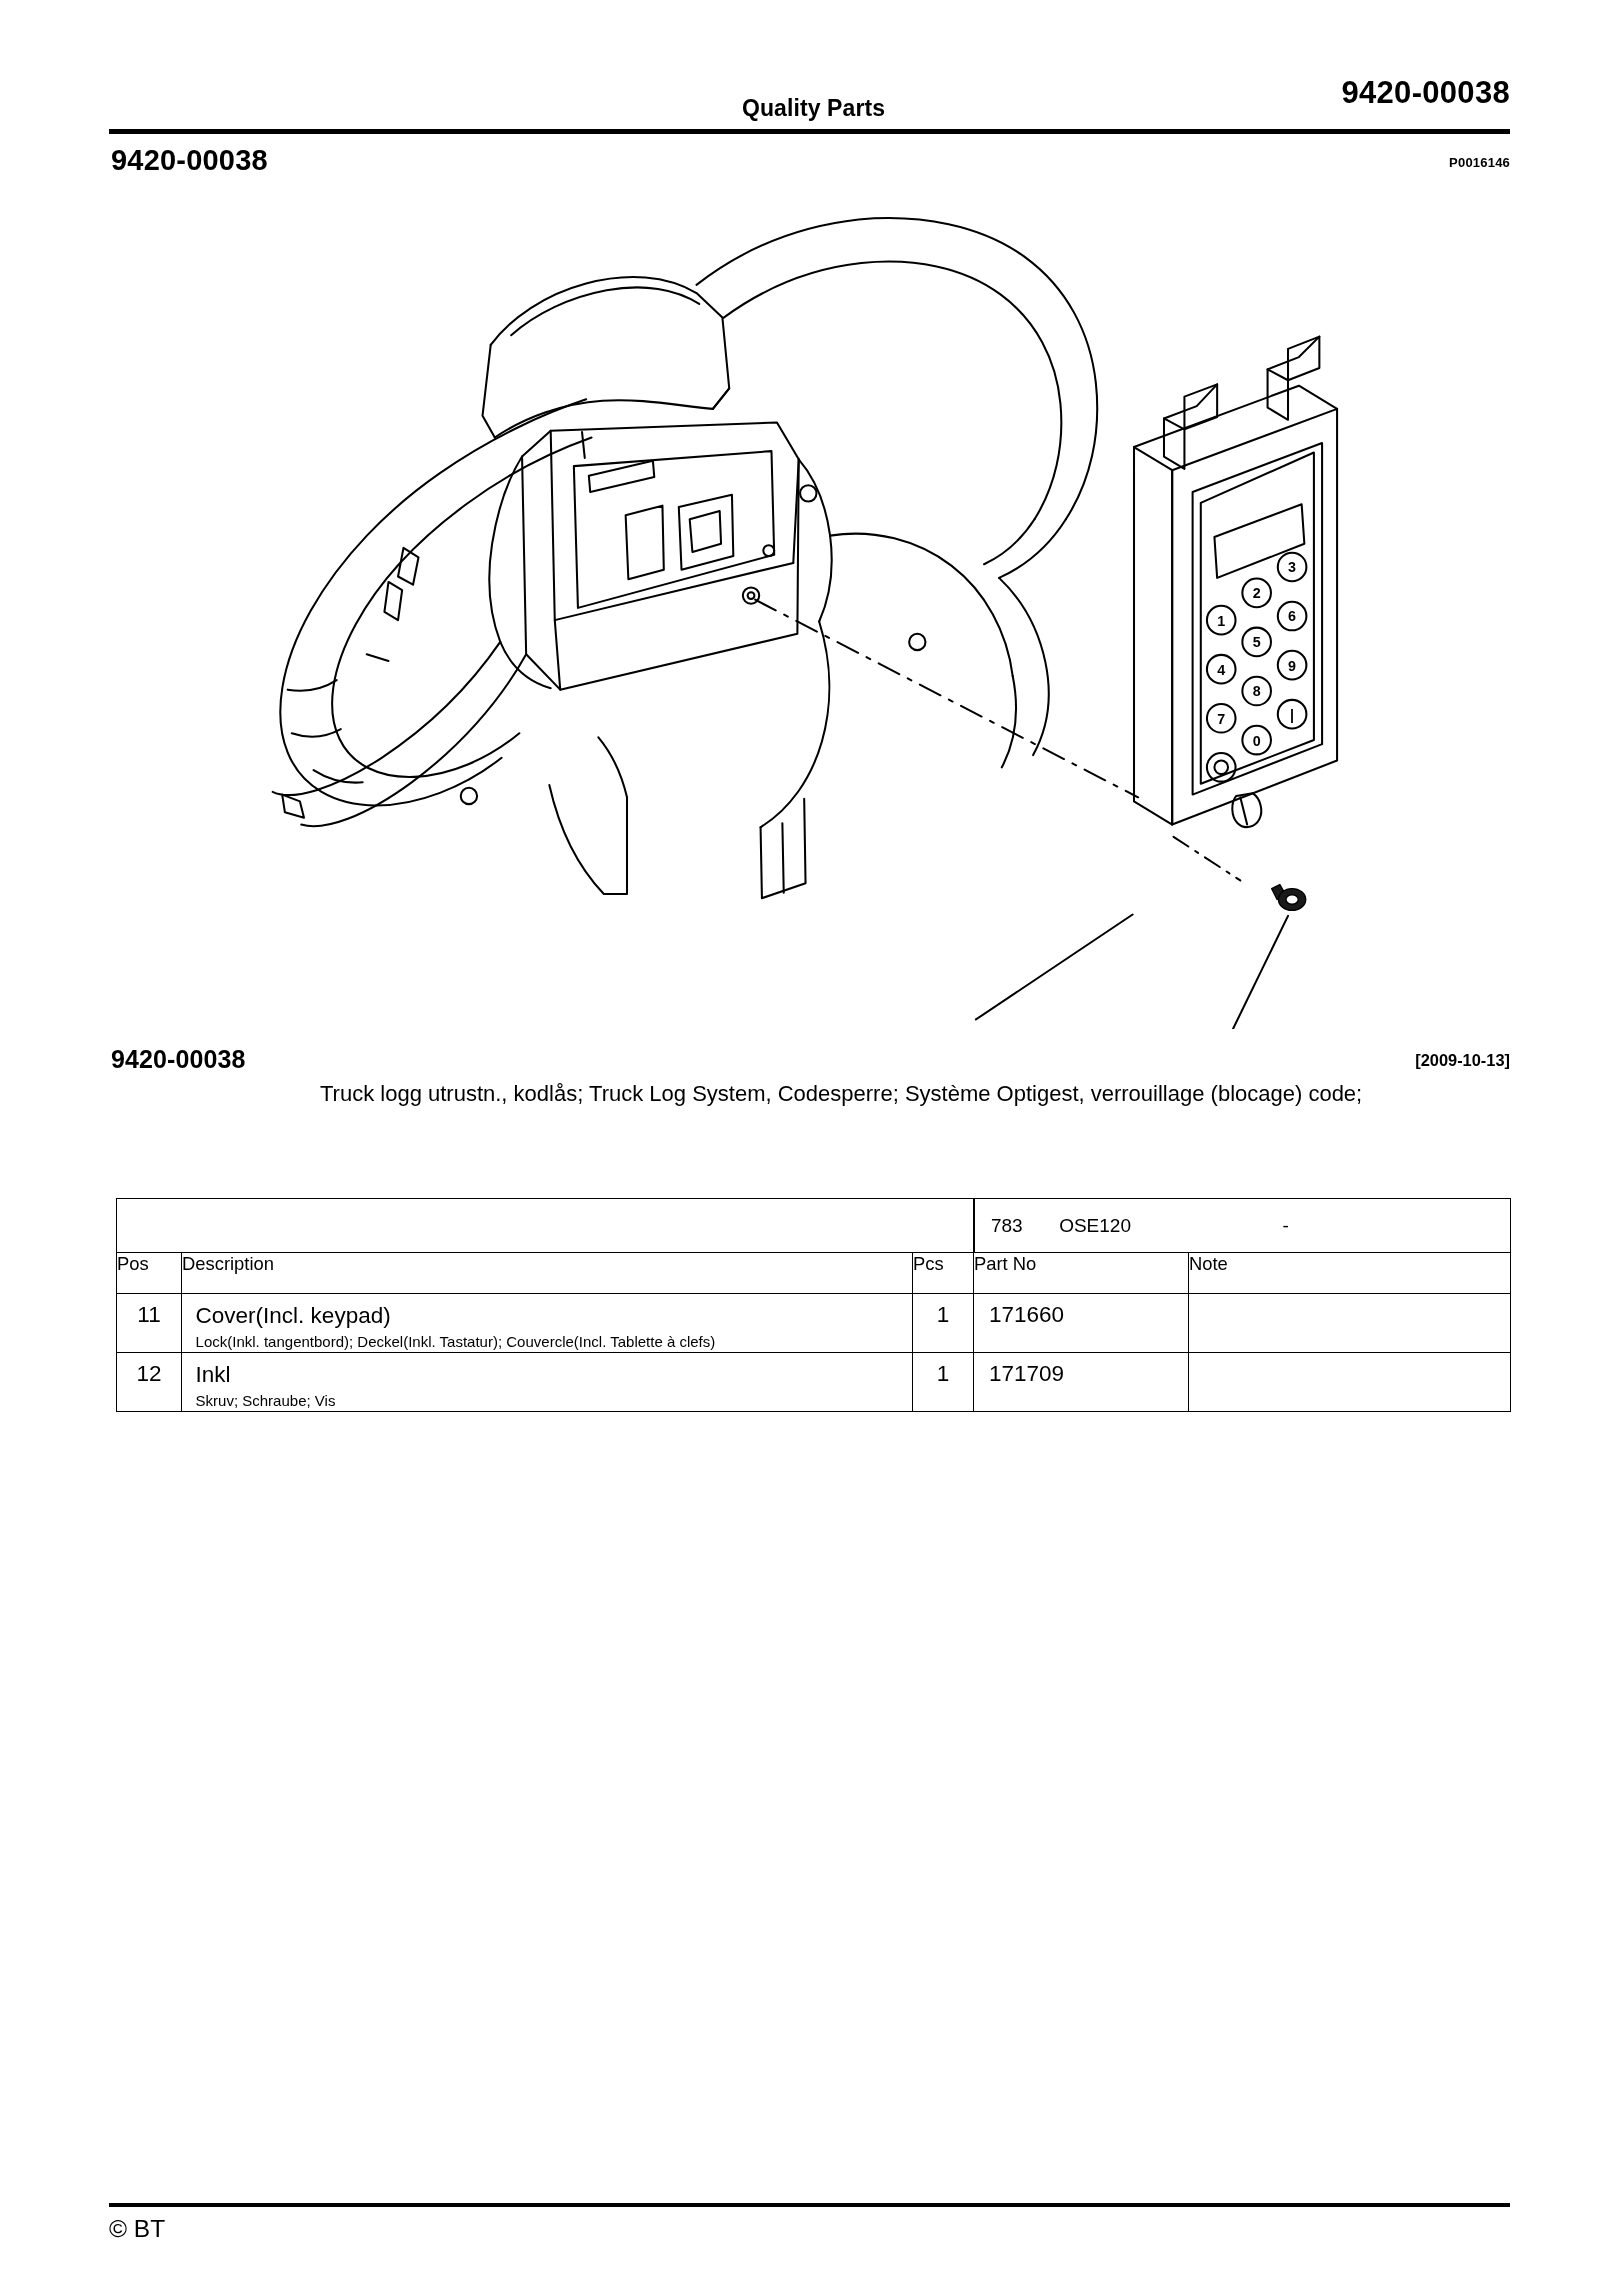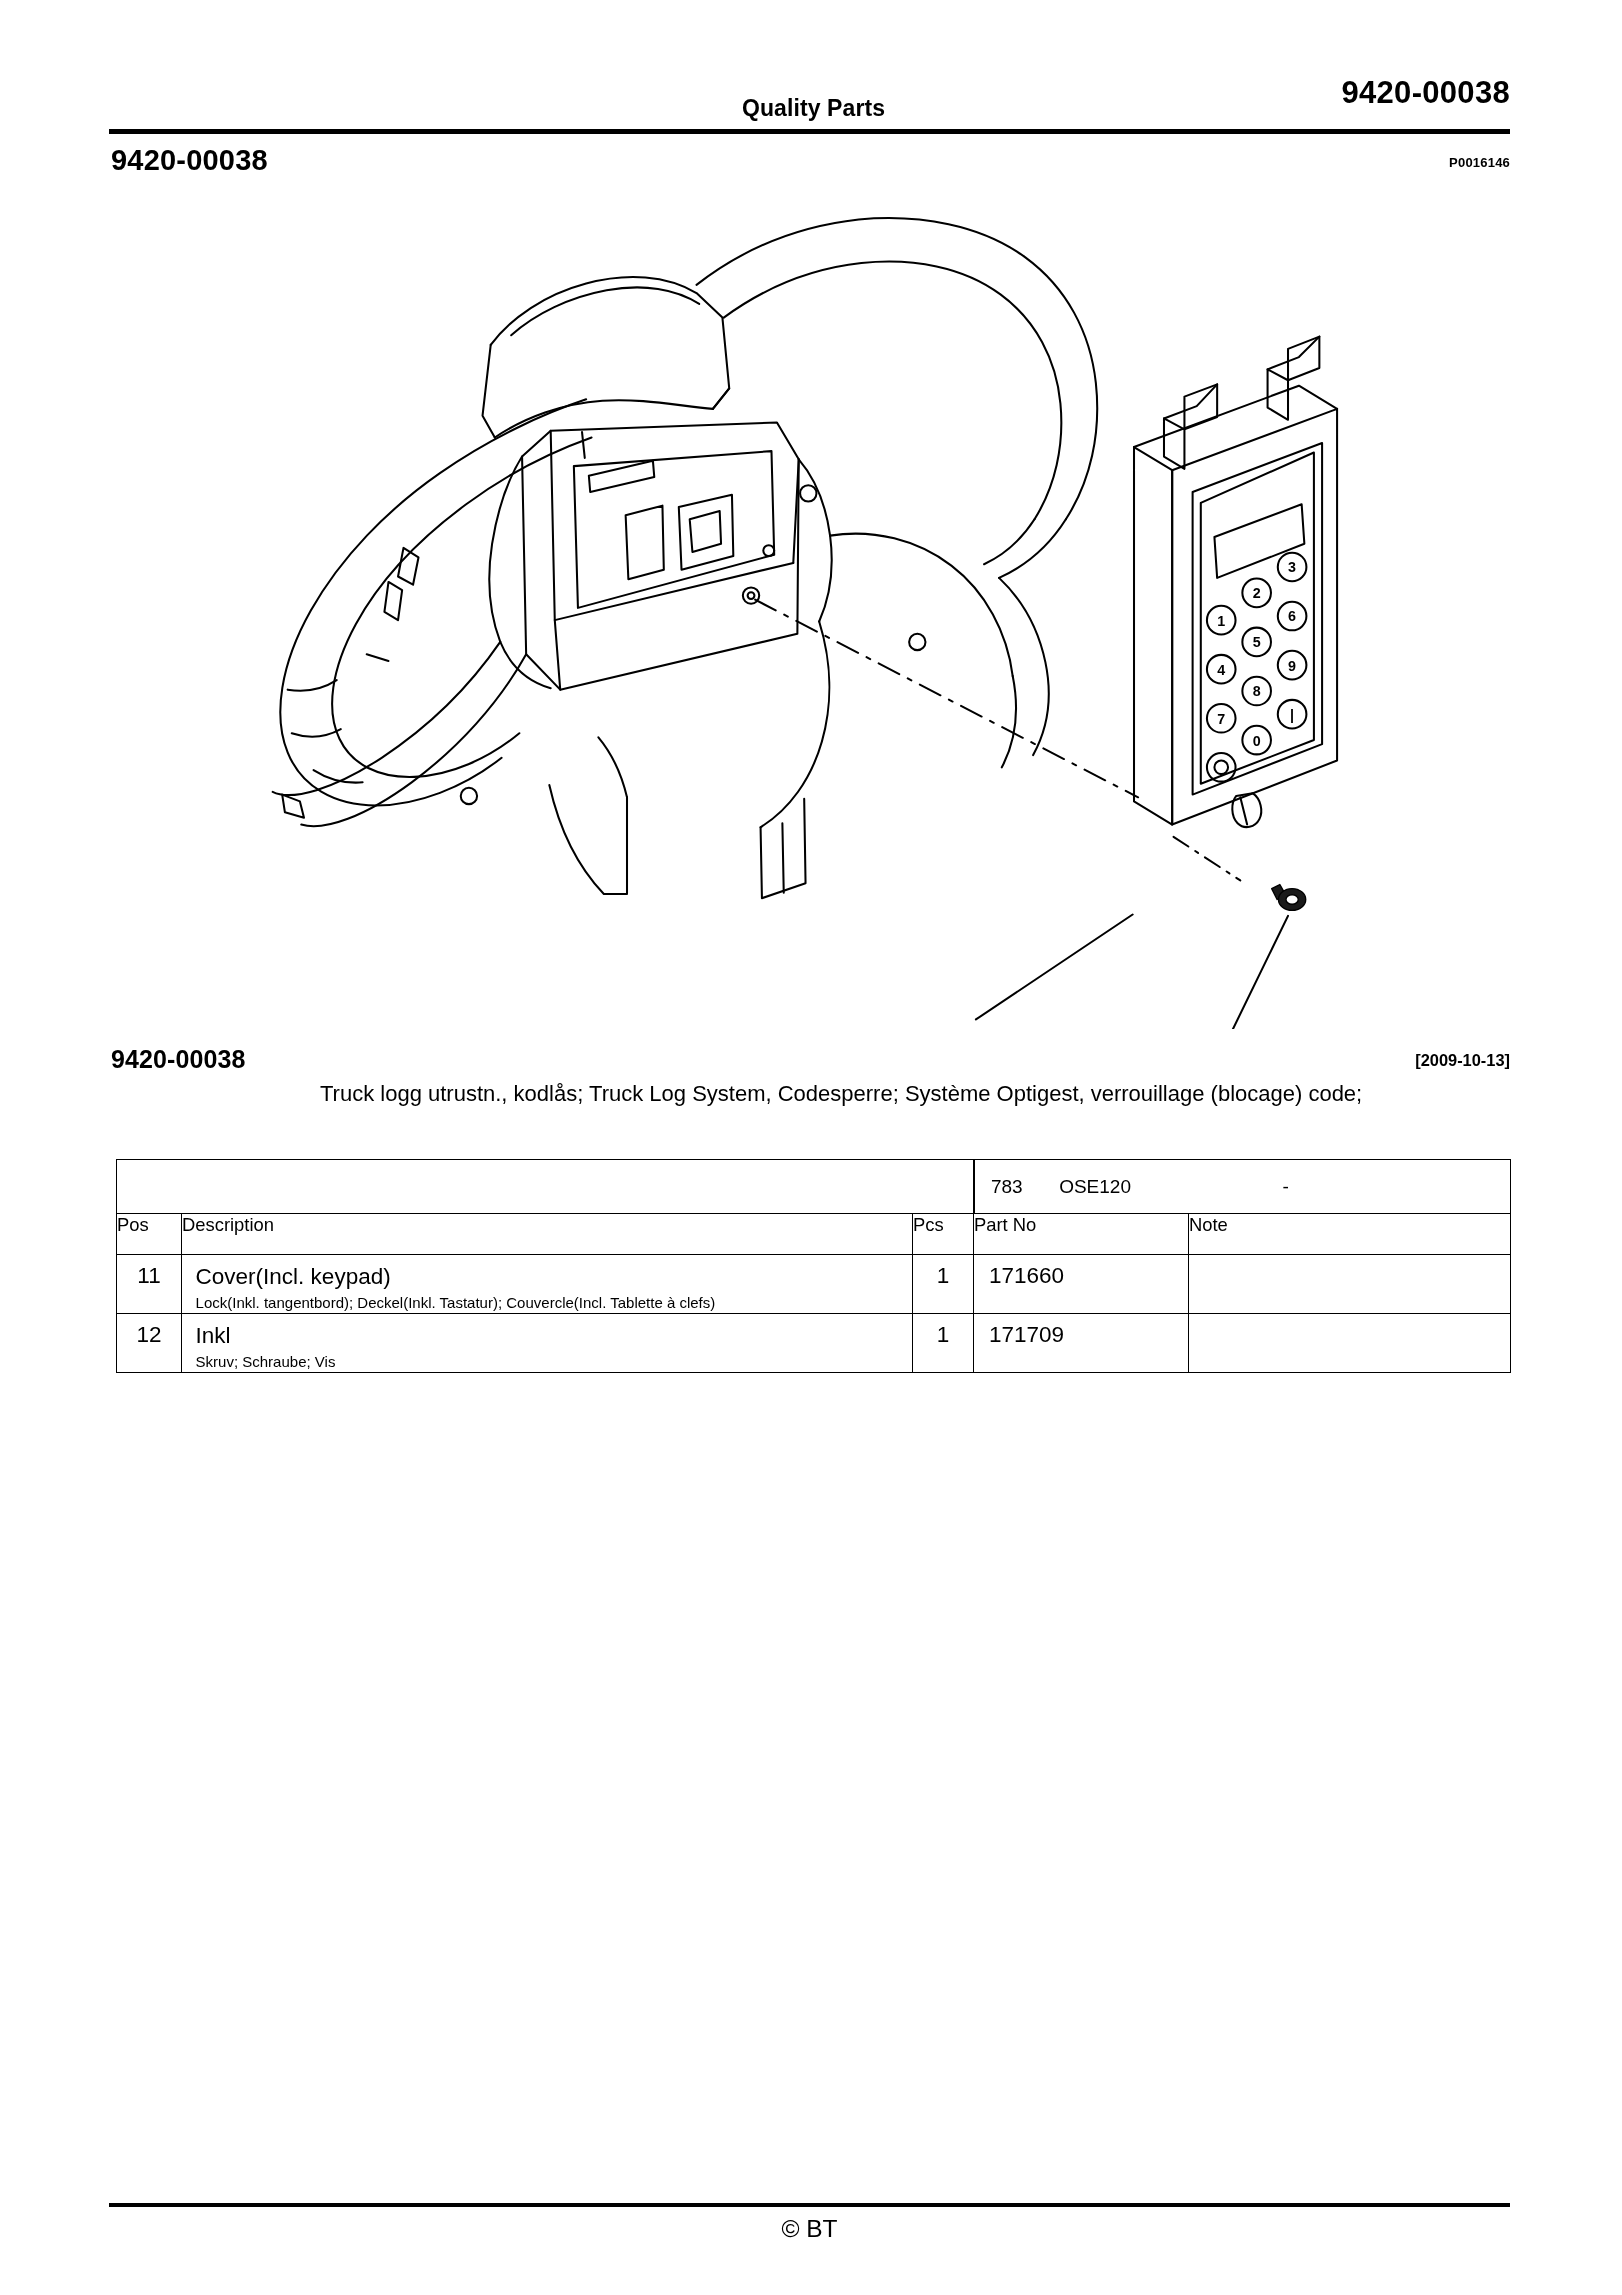--- a/index.html
+++ b/index.html
@@ -126,21 +126,21 @@
     top: 35px;
     width: 1186px;
     font-size: 22px;
     line-height: 28px;
   }
 
   
   #parts-table {
     position: absolute;
     left: 116px;
-    top: 1159px;
+    top: 1198px;
     width: 1394px;
     border-collapse: collapse;
     table-layout: fixed;
   }
   #parts-table td, #parts-table th {
     border: 1.4px solid #000000;
     padding: 0;
     vertical-align: top;
     font-weight: normal;
   }
@@ -209,21 +209,21 @@
     top: 2203px;
     width: 1401px;
     height: 4.1px;
     background: #000000;
   }
   #footer-text {
     position: absolute;
     left: 109px;
     top: 2215px;
     width: 1401px;
-    text-align: center;
+    text-align: left;
     font-size: 24.5px;
   }
 </style>
 </head>
 <body>
 
 <div id="page">
 
   <div id="header-zone">
     <div id="header-center-title">Quality Parts</div>

